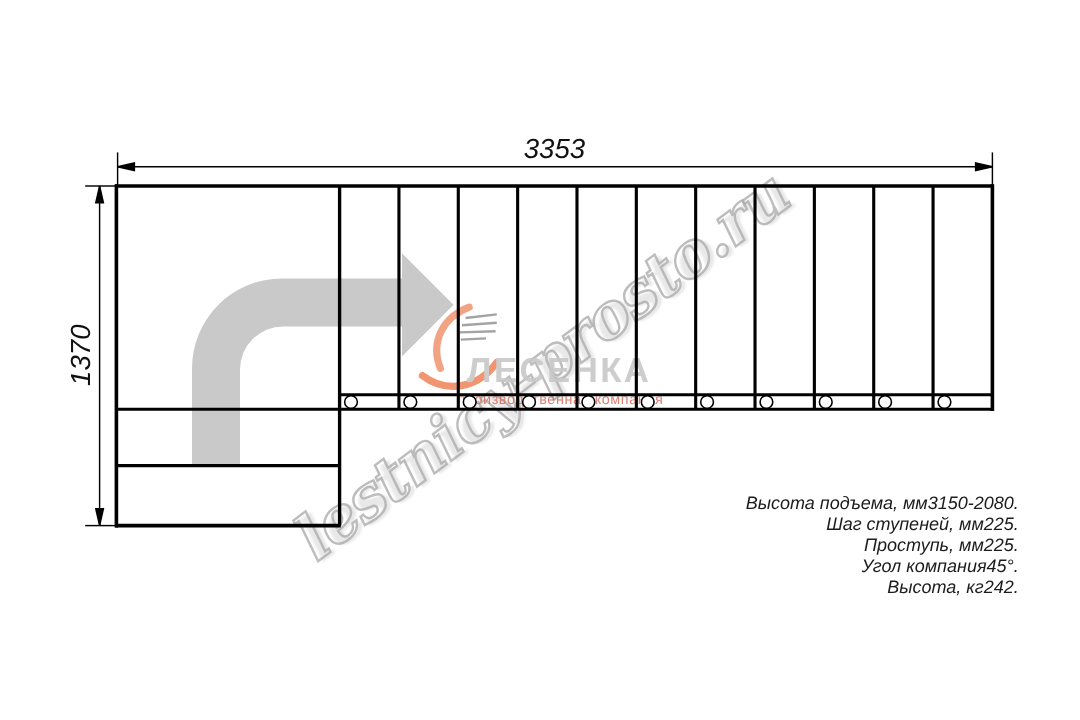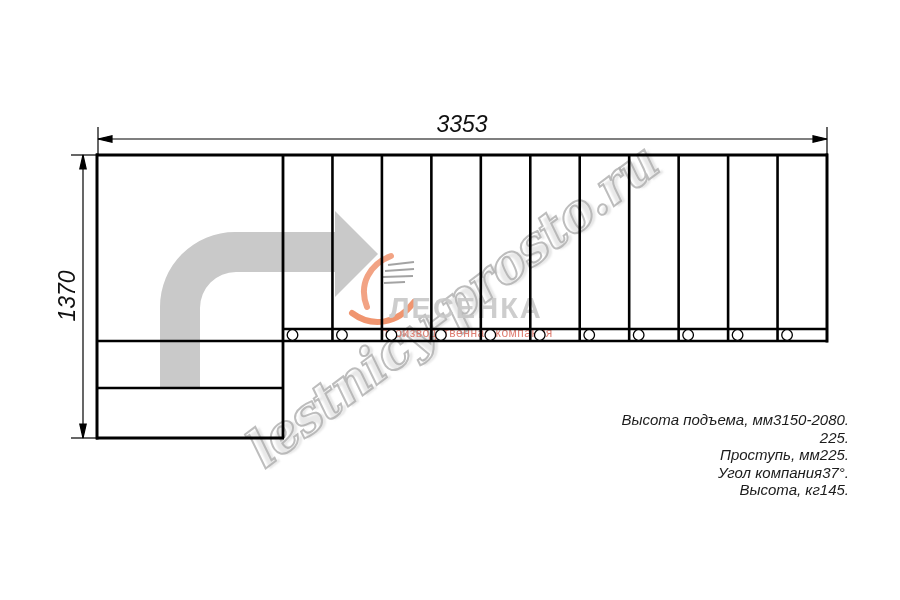--- a/index.html
+++ b/index.html
@@ -106,28 +106,29 @@
     <text class="dim-text" x="462" y="132" text-anchor="middle" stroke="none">3353</text>
     <text class="dim-text" transform="translate(75,296) rotate(-90)" text-anchor="middle" stroke="none">1370</text>
   </svg>
 
   <div class="specs">
     <div class="spec-row">
       <span>Высота подъема, мм</span>
       <span>3150-2080.</span>
     </div>
     <div class="spec-row">
+      <span>Шаг ступеней, мм</span>
       <span>225.</span>
     </div>
     <div class="spec-row">
       <span>Проступь, мм</span>
       <span>225.</span>
     </div>
     <div class="spec-row">
       <span>Угол компания</span>
-      <span>37°.</span>
+      <span>45°.</span>
     </div>
     <div class="spec-row">
       <span>Высота, кг</span>
-      <span>145.</span>
+      <span>242.</span>
     </div>
   </div>
 </div>
 
 </body></html>

